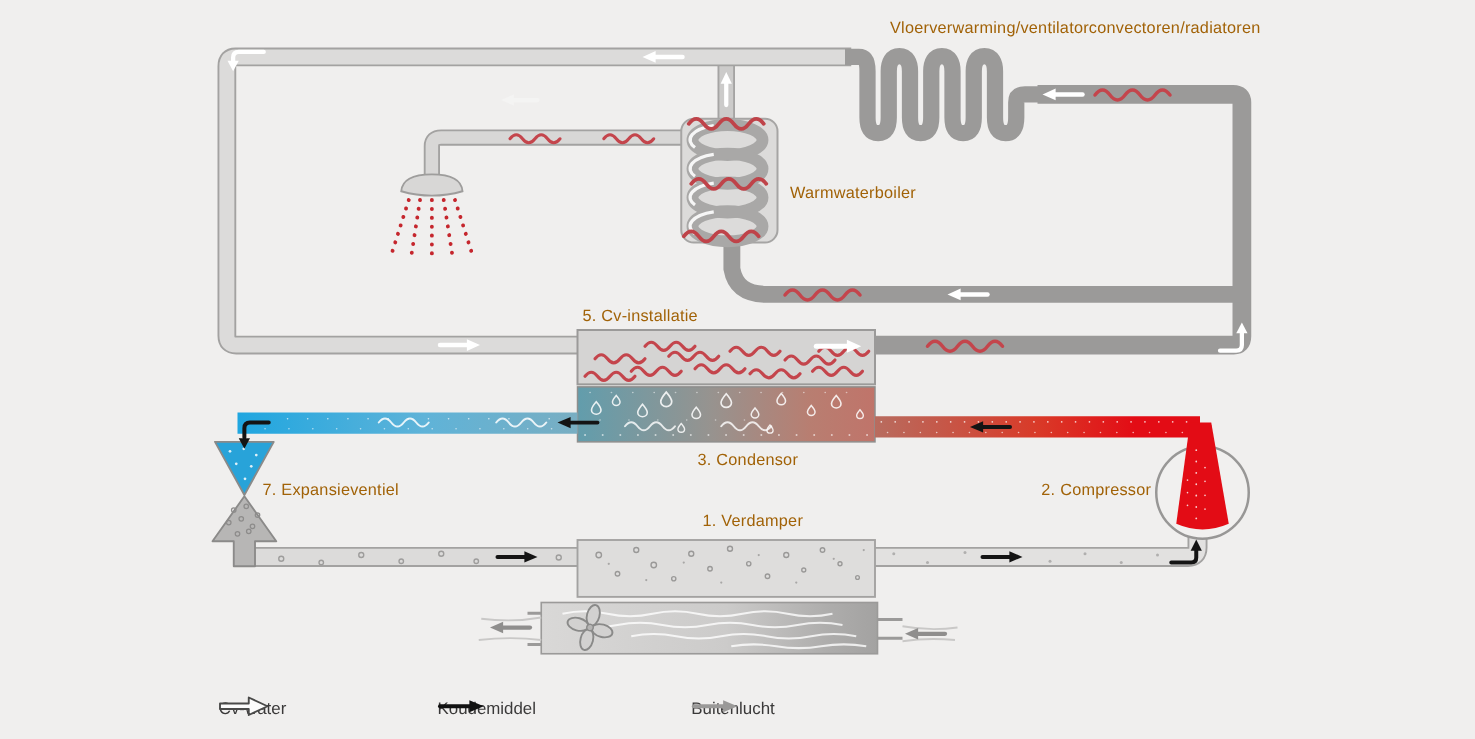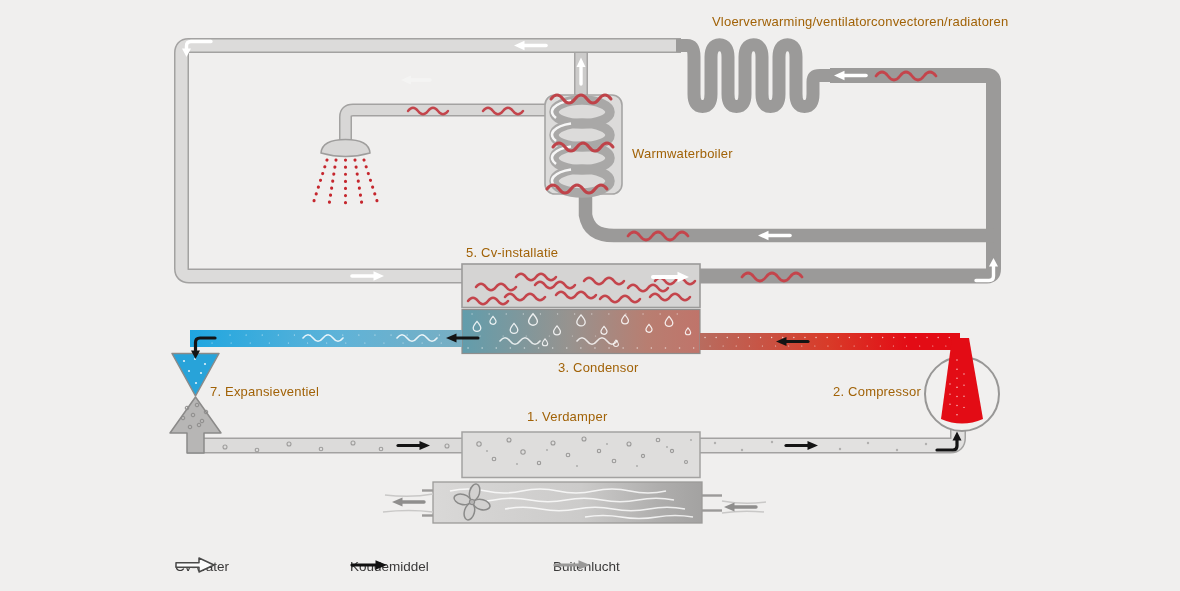--- a/index.html
+++ b/index.html
@@ -363,21 +363,21 @@
     </g>
   </g>
 </svg>
 
 <div class="lbl" style="left:712px;top:14px;">Vloerverwarming/ventilatorconvectoren/radiatoren</div>
 <div class="lbl" style="left:632px;top:146px;">Warmwaterboiler</div>
 <div class="lbl" style="left:466px;top:245px;">5. Cv-installatie</div>
 <div class="lbl" style="left:545px;top:360px;margin-left:13px;">3. Condensor</div>
 <div class="lbl right" style="left:832px;top:384px;width:90px;">2. Compressor</div>
 <div class="lbl" style="left:210px;top:384px;">7. Expansieventiel</div>
-<div class="lbl" style="left:527px;top:409px;">1. Verdamper</div>
+<div class="lbl" style="left:562px;top:409px;">1. Verdamper</div>
 
 <div class="legend-item" style="left:175px;">
   <span>Cv-water</span>
   <svg width="42" height="18" viewBox="0 0 42 18">
     <path d="M1,6.8 H24 V2 L39,9 L24,16 V11.2 H1 Z" fill="#fcfcfc" stroke="#4a4a49" stroke-width="1.5" stroke-linejoin="round"></path>
   </svg>
 </div>
 <div class="legend-item" style="left:350px;">
   <span>Koudemiddel</span>
   <svg width="40" height="18" viewBox="0 0 40 18">

